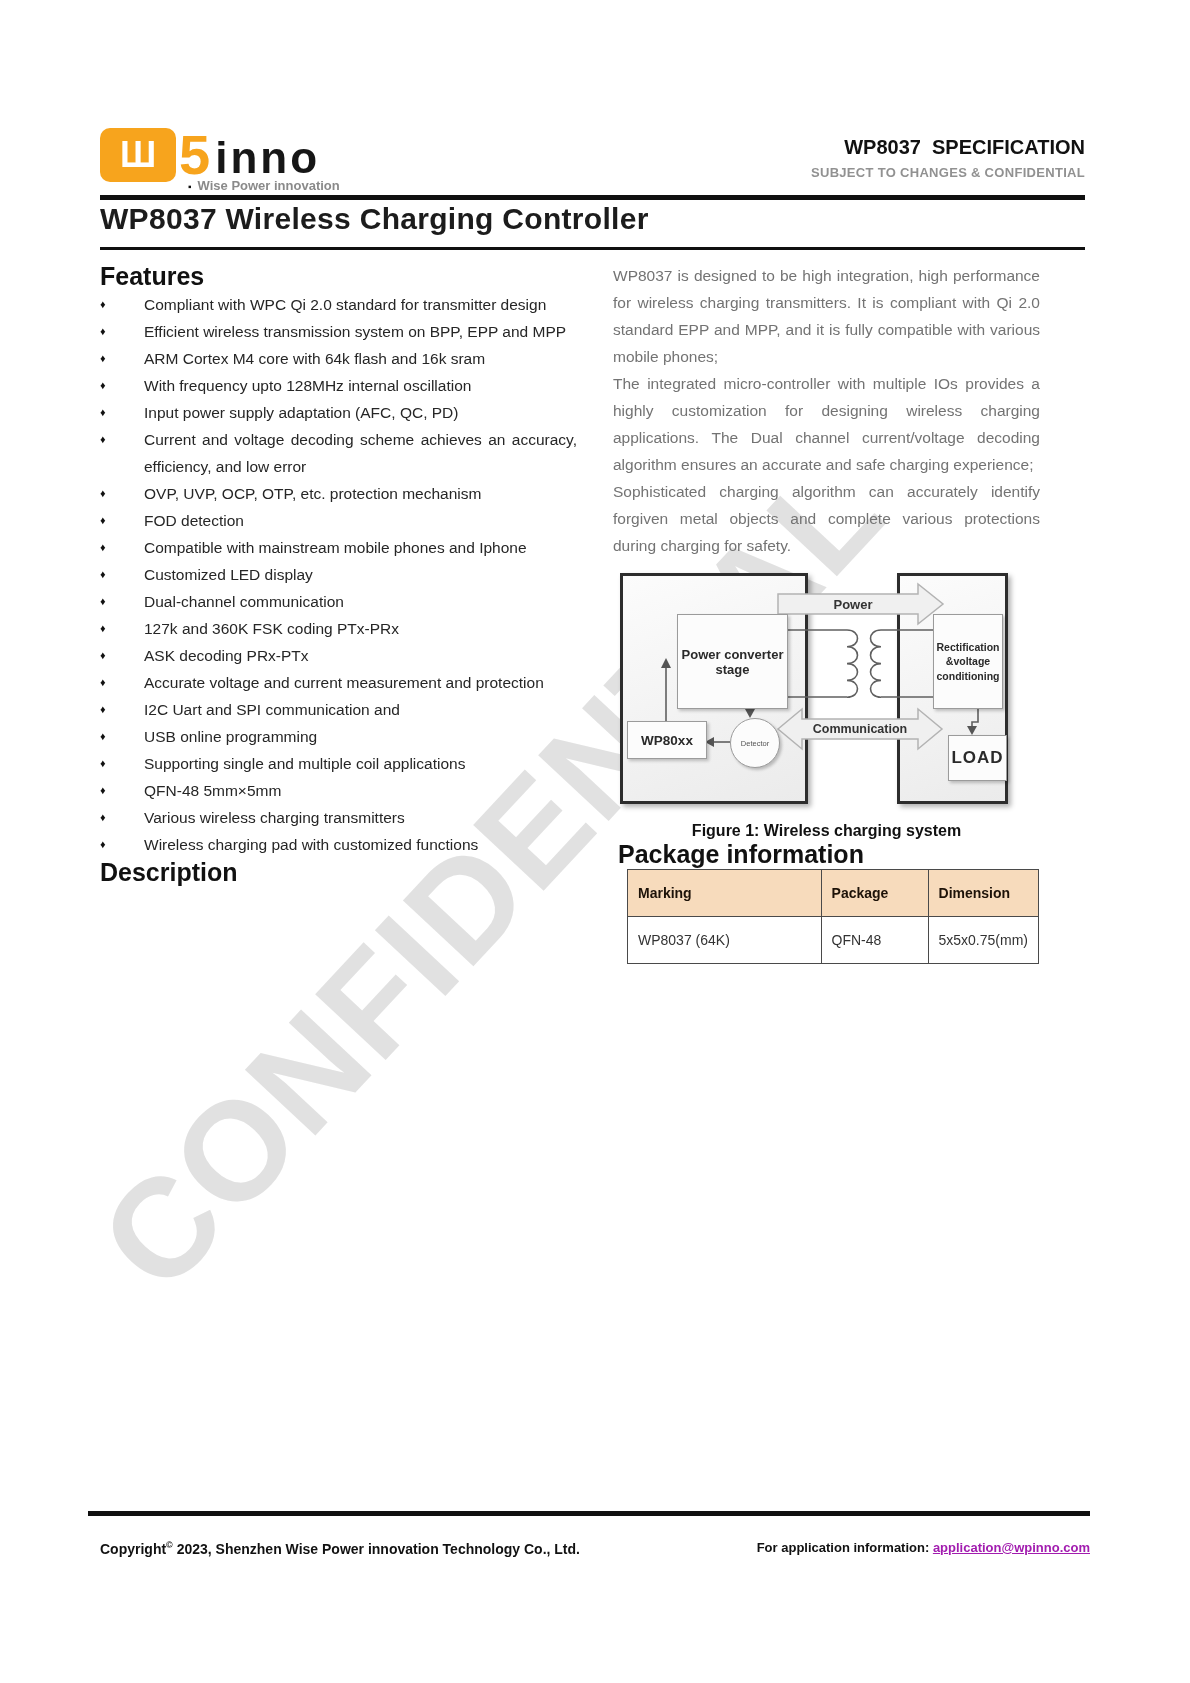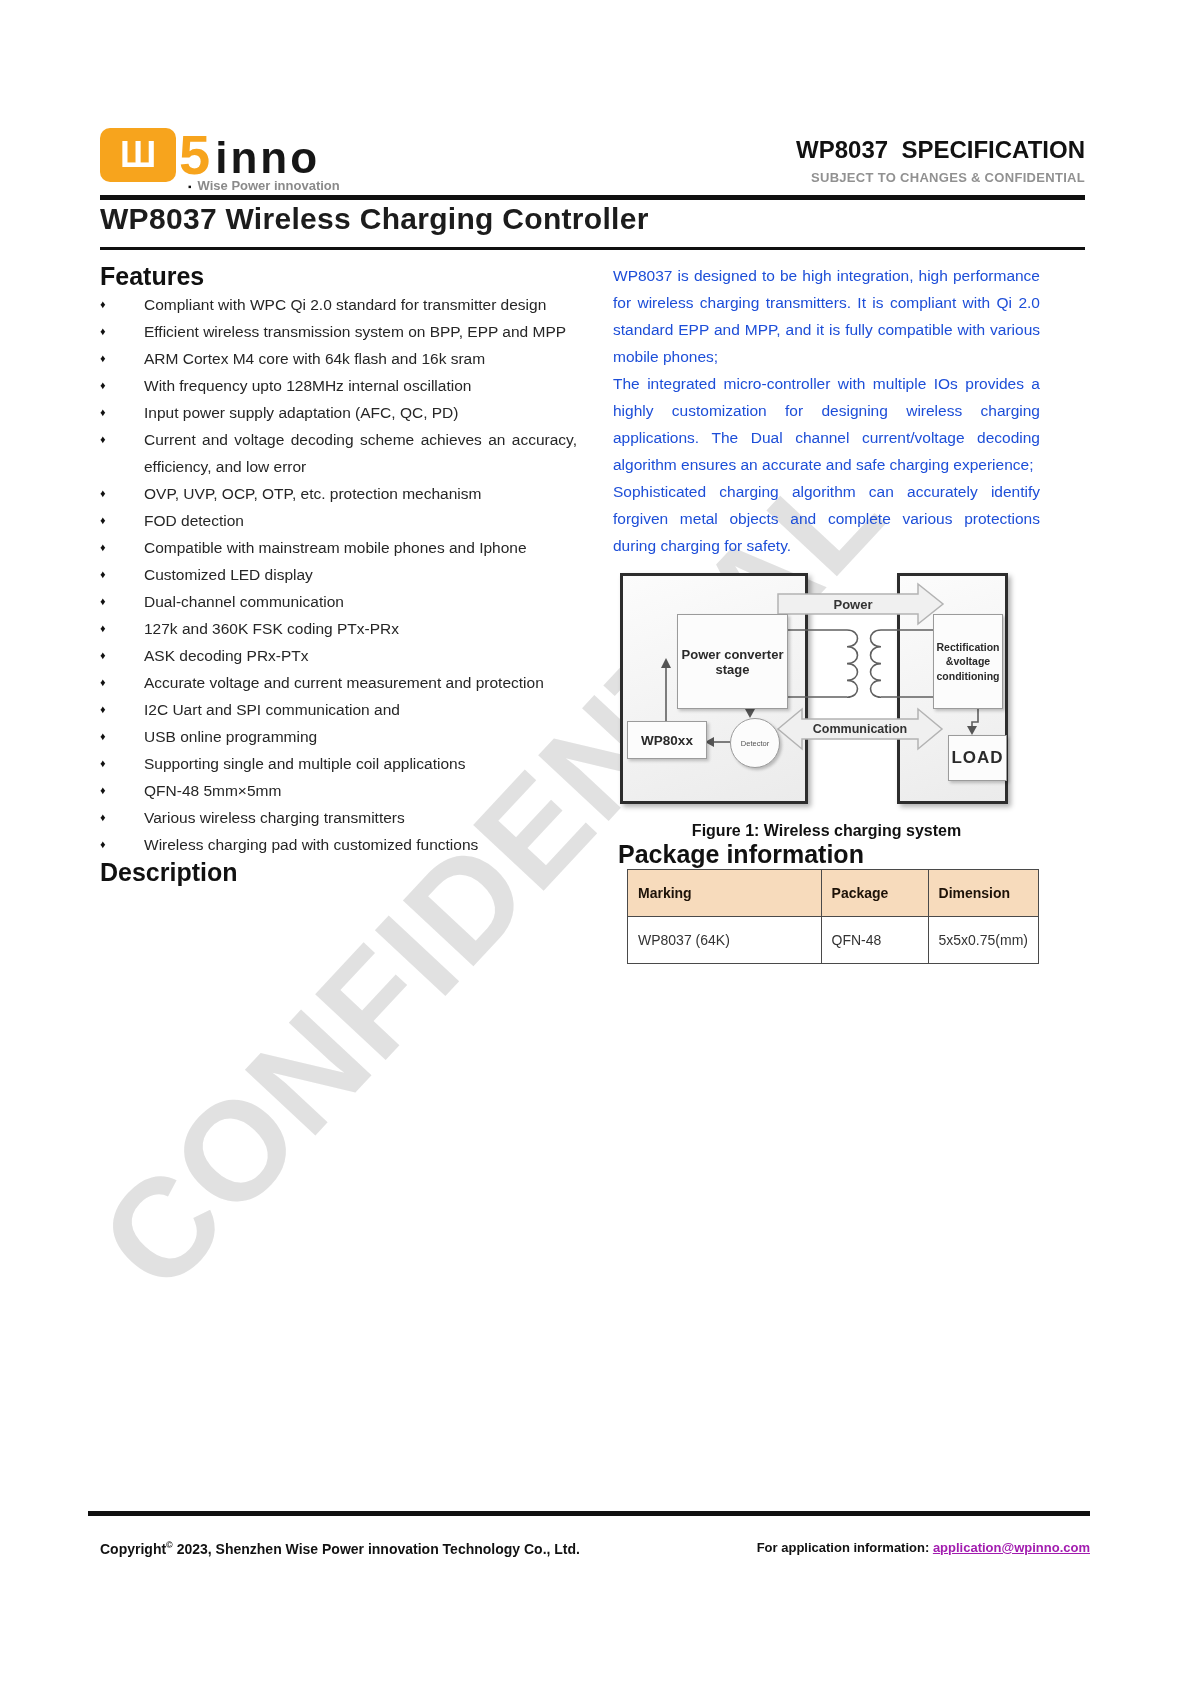--- a/index.html
+++ b/index.html
@@ -23,21 +23,21 @@
   .logo-row{display:flex;align-items:center;}
   .logo-box{width:76px;height:54px;background:#F7A41D;border-radius:10px;
     display:flex;align-items:center;justify-content:center;}
   .logo-w{color:#fff;font-size:36px;font-weight:bold;line-height:1;}
   .logo-p{color:#F7A41D;font-size:56px;font-weight:800;line-height:.85;margin-left:3px;}
   .logo-inno{color:#161616;font-size:44px;font-weight:800;letter-spacing:3px;margin-left:5px;line-height:1;margin-top:6px;}
   .logo-tagline{margin:-4px 0 0 88px;color:#8a8a8a;font-size:13px;font-weight:bold;}
   .tag-sq{color:#111;font-size:10px;margin-right:6px;}
 
   .spec{position:absolute;right:105px;top:136px;text-align:right;}
-  .spec-title{font-size:24px;font-weight:bold;color:#111;white-space:pre;}
+  .spec-title{font-size:20px;font-weight:bold;color:#111;white-space:pre;}
   .spec-note{font-size:13px;font-weight:bold;color:#919191;margin-top:6px;letter-spacing:.3px;}
 
   .rule-1{position:absolute;left:100px;top:195px;width:985px;height:5px;background:#101010;}
   .doc-title{position:absolute;left:100px;top:202px;font-size:30px;font-weight:bold;letter-spacing:.3px;}
   .rule-2{position:absolute;left:100px;top:247px;width:985px;height:3px;background:#101010;}
 
   
   .col-left{position:absolute;left:100px;top:262px;width:477px;}
   .col-right{position:absolute;left:613px;top:262px;width:427px;}
 
@@ -45,21 +45,21 @@
   .sec-features{margin:18px 0 22px 0;}
   .sec-apps{margin:18px 0 20px 0;}
   .sec-desc{margin:22px 0 0 0;}
   .sec-pkg{margin:26px 0 13px 0;padding-left:5px;}
 
   ul.blist{list-style:none;margin:0;padding:0;}
   ul.blist li{display:flex;}
   .blt{width:44px;flex:none;font-size:11px;line-height:27px;color:#111;}
   .li-text{flex:1;text-align:justify;font-size:15.5px;line-height:27px;color:#262626;}
 
-  .para{margin:0;font-size:15.5px;line-height:27px;text-align:justify;color:#1d4ed8;}
+  .para{margin:0;font-size:15.5px;line-height:27px;text-align:justify;color:#737373;}
 
   
   .figure-wrap{margin-top:13px;}
   .fig{position:relative;width:427px;height:232px;}
   .dbox{position:absolute;z-index:1;border:3px solid #2d2d2d;
     background:linear-gradient(160deg,#fcfcfc 0%,#ebebeb 100%);
     box-shadow:3px 3px 5px rgba(0,0,0,.30);}
   .dbox-left{left:7px;top:1px;width:182px;height:225px;}
   .dbox-right{left:284px;top:1px;width:105px;height:225px;}
   .fig-svg{position:absolute;left:0;top:0;z-index:3;}

